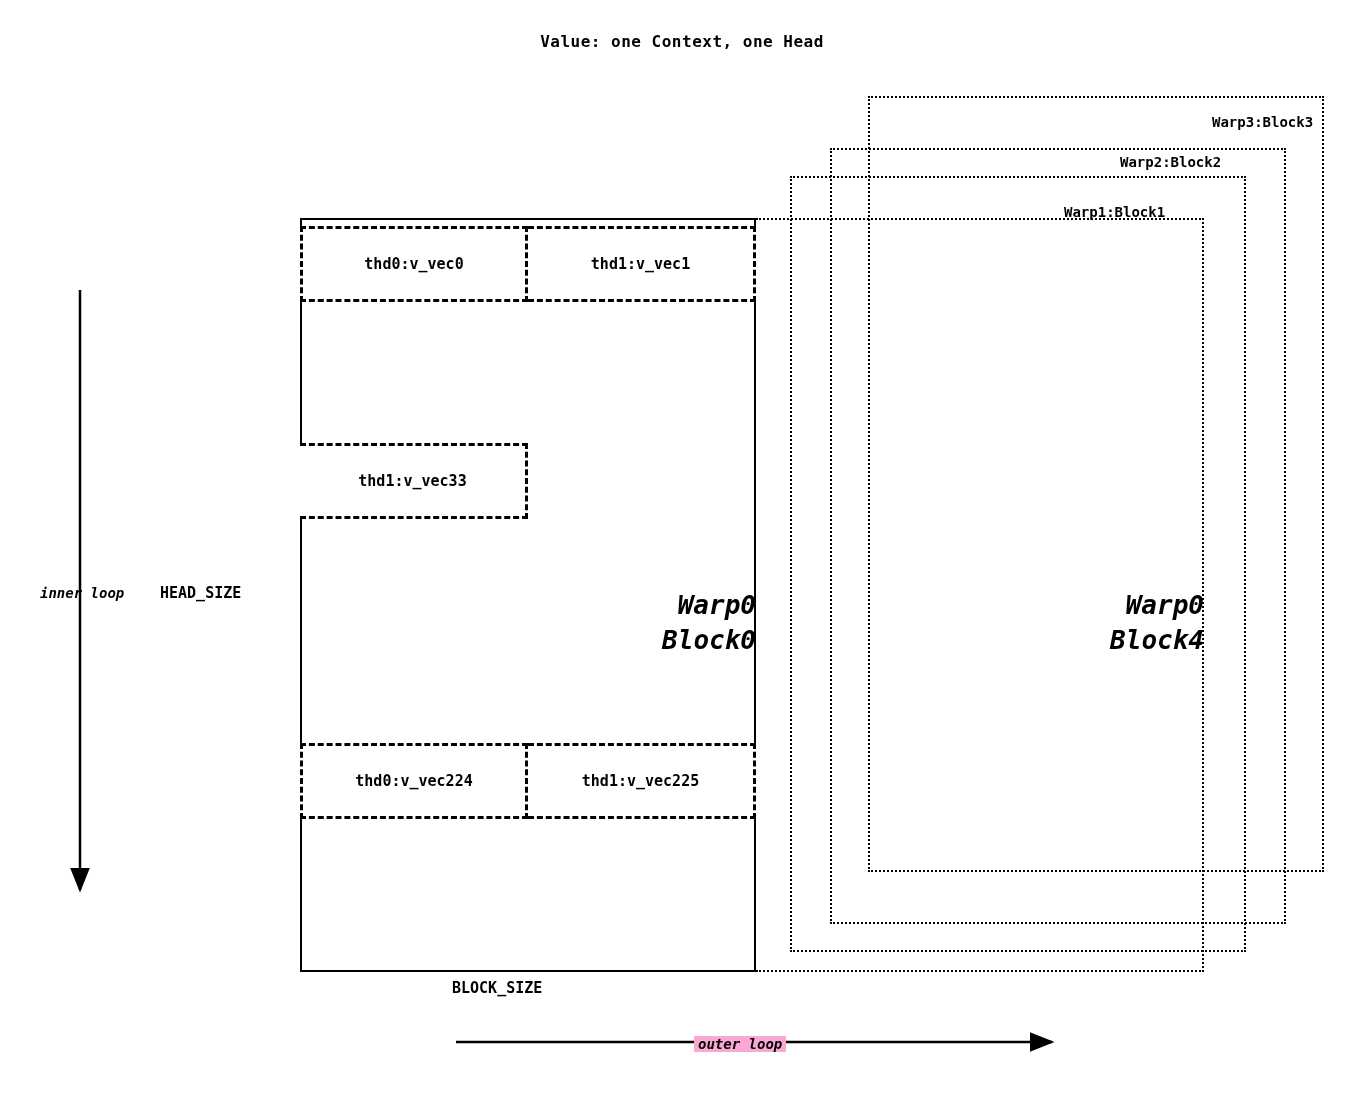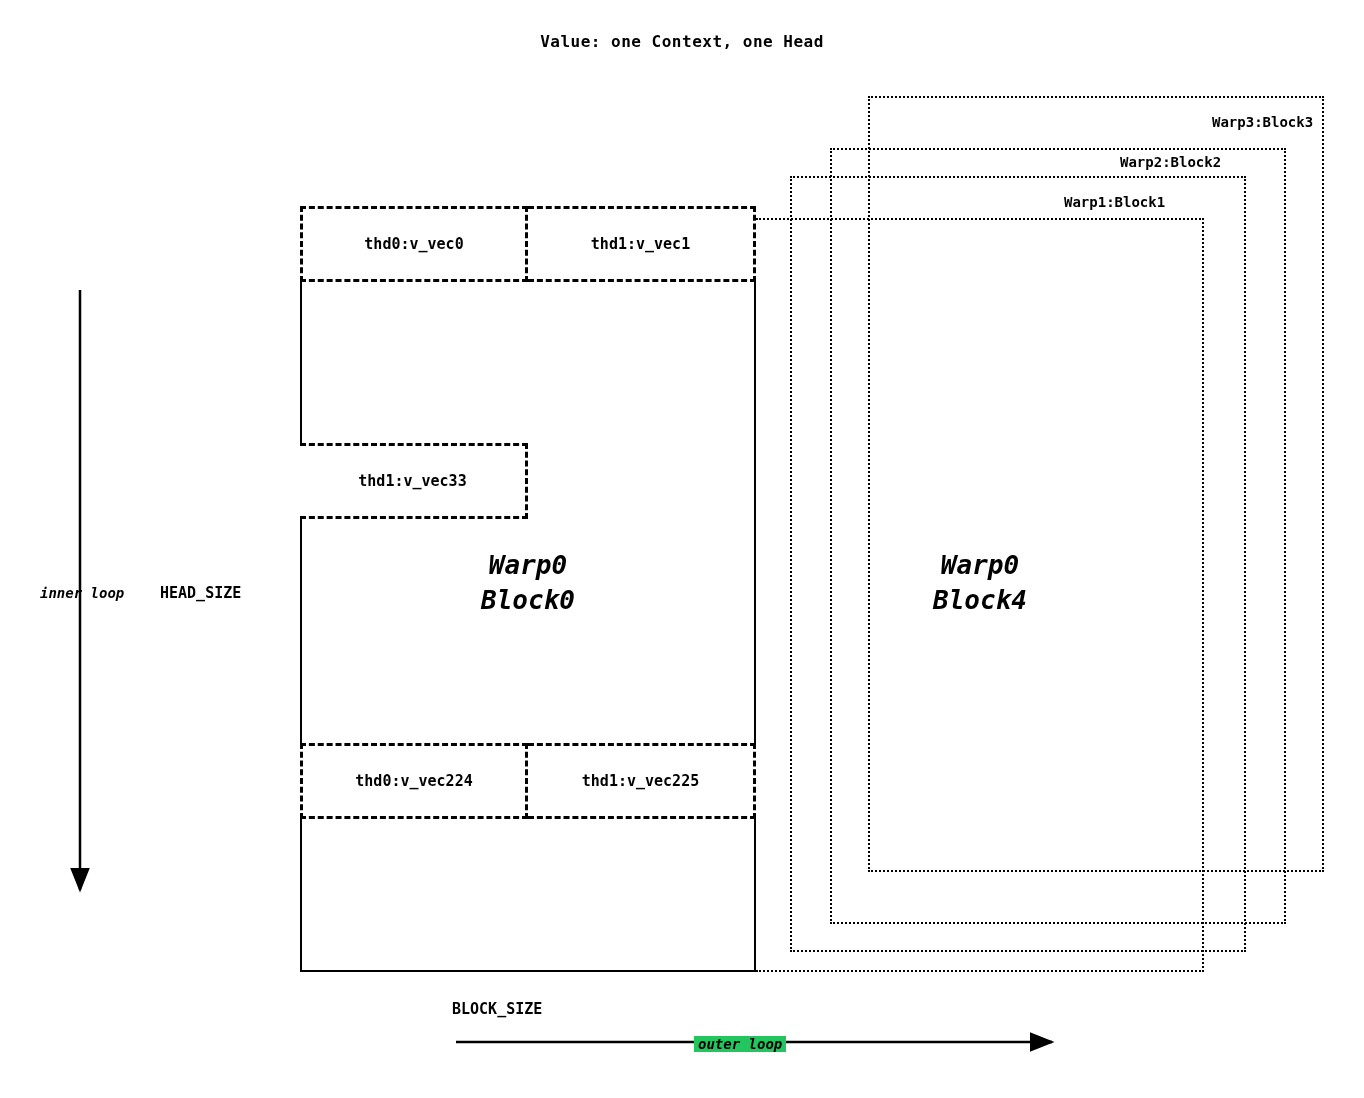--- a/index.html
+++ b/index.html
@@ -64,26 +64,27 @@
     width: 448px;
     height: 754px;
     border: 2px dotted #000;
     border-left: none;
     box-sizing: border-box;
     background: transparent;
   }
 
   .warp-label {
     position: absolute;
-    text-align: center;
+    text-align: right;
     font-size: 26px;
     font-weight: bold;
     font-style: italic;
     line-height: 1.35;
     white-space: pre-line;
+    margin-top: 40px;
   }
 
   
   .vec-row {
     position: absolute;
     display: flex;
   }
   .vec-cell {
     border: 3px dashed #000;
     box-sizing: border-box;
@@ -113,34 +114,34 @@
     position: absolute;
     left: 160px;
     top: 584px;
     font-size: 15px;
     font-weight: bold;
     white-space: nowrap;
   }
   .block-size-label {
     position: absolute;
     left: 452px;
-    top: 1000px;
+    top: 979px;
     font-size: 15px;
     font-weight: bold;
     white-space: nowrap;
   }
   .outer-loop-label {
     position: absolute;
     left: 694px;
     top: 1036px;
     font-size: 14px;
     font-weight: bold;
     font-style: italic;
     white-space: nowrap;
-    background: #22c55e;
+    background: #f9a8d4;
     padding: 0 4px;
   }
   svg.overlay {
     position: absolute;
     left: 0; top: 0;
     width: 1364px;
     height: 1098px;
     pointer-events: none;
   }
 </style>
@@ -151,31 +152,31 @@
 
   <div class="title">Value: one Context, one Head</div>
 
   <div class="back-block" style="left:868px; top:96px; width:456px; height:776px;"></div>
   <div class="back-label" style="left:1212px; top:114px;">Warp3:Block3</div>
 
   <div class="back-block" style="left:830px; top:148px; width:456px; height:776px;"></div>
   <div class="back-label" style="left:1108px; top:154px;margin-left:12px;">Warp2:Block2</div>
 
   <div class="back-block" style="left:790px; top:176px; width:456px; height:776px;"></div>
-  <div class="back-label" style="left:1064px; top:194px;">Warp1:Block1</div>
+  <div class="back-label" style="left:1064px; top:204px;">Warp1:Block1</div>
 
   <div class="block4"></div>
   <div class="warp-label" style="left:756px; top:548px; width:448px;">Warp0
 Block4</div>
 
   <div class="block0"></div>
   <div class="warp-label" style="left:300px; top:548px; width:456px;">Warp0
 Block0</div>
 
-  <div class="vec-row" style="left:300px; top:206px;">
+  <div class="vec-row" style="left:300px; top:226px;">
     <div class="vec-cell left">thd0:v_vec0</div>
     <div class="vec-cell right">thd1:v_vec1</div>
   </div>
 
   <div class="vec-row" style="left:300px; top:443px;">
     <div class="vec-cell right">thd1:v_vec33</div>
   </div>
 
   <div class="vec-row" style="left:300px; top:743px;text-align:right;">
     <div class="vec-cell left">thd0:v_vec224</div>

